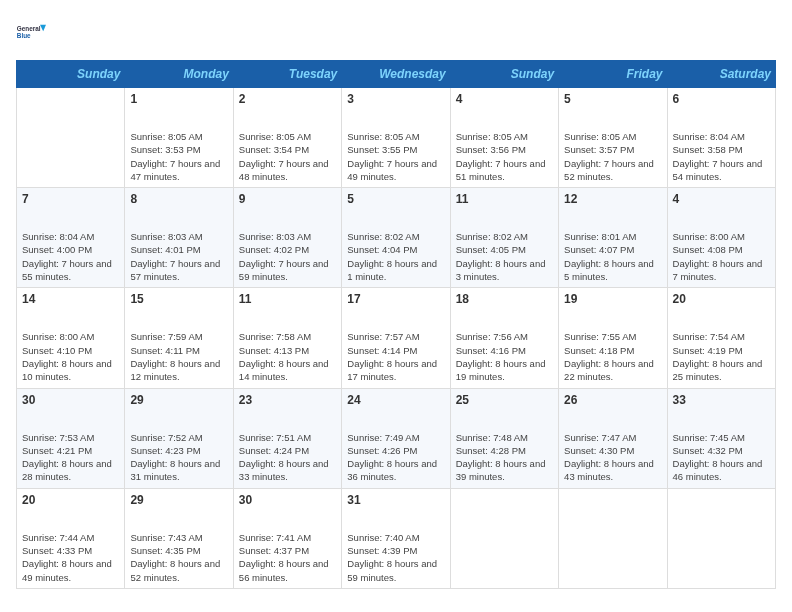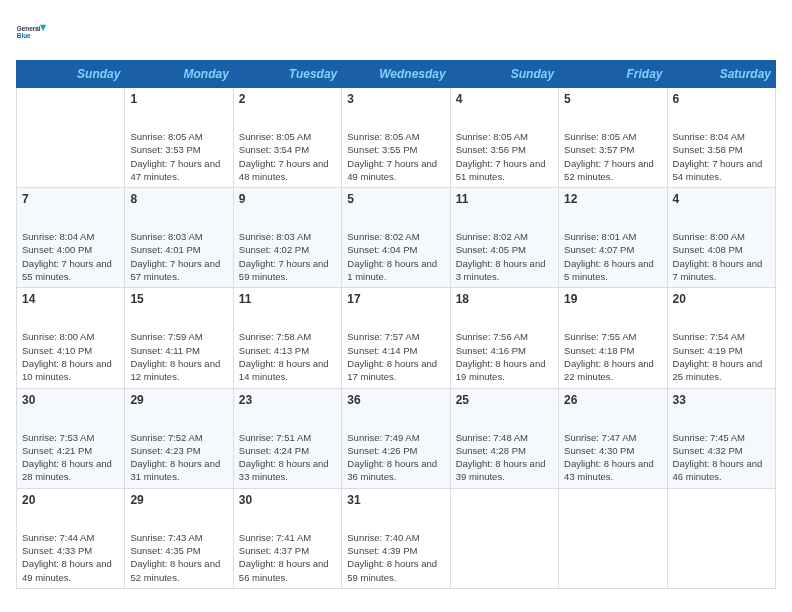--- a/index.html
+++ b/index.html
@@ -201,21 +201,21 @@
         </td>
         <td>
           <span class="day-number">29</span>
           <div class="cell-content">Sunrise: 7:52 AM<br>Sunset: 4:23 PM<br>Daylight: 8 hours and 31 minutes.</div>
         </td>
         <td>
           <span class="day-number">23</span>
           <div class="cell-content">Sunrise: 7:51 AM<br>Sunset: 4:24 PM<br>Daylight: 8 hours and 33 minutes.</div>
         </td>
         <td>
-          <span class="day-number">36</span>
+          <span class="day-number">24</span>
           <div class="cell-content">Sunrise: 7:49 AM<br>Sunset: 4:26 PM<br>Daylight: 8 hours and 36 minutes.</div>
         </td>
         <td>
           <span class="day-number">25</span>
           <div class="cell-content">Sunrise: 7:48 AM<br>Sunset: 4:28 PM<br>Daylight: 8 hours and 39 minutes.</div>
         </td>
         <td>
           <span class="day-number">26</span>
           <div class="cell-content">Sunrise: 7:47 AM<br>Sunset: 4:30 PM<br>Daylight: 8 hours and 43 minutes.</div>
         </td>

